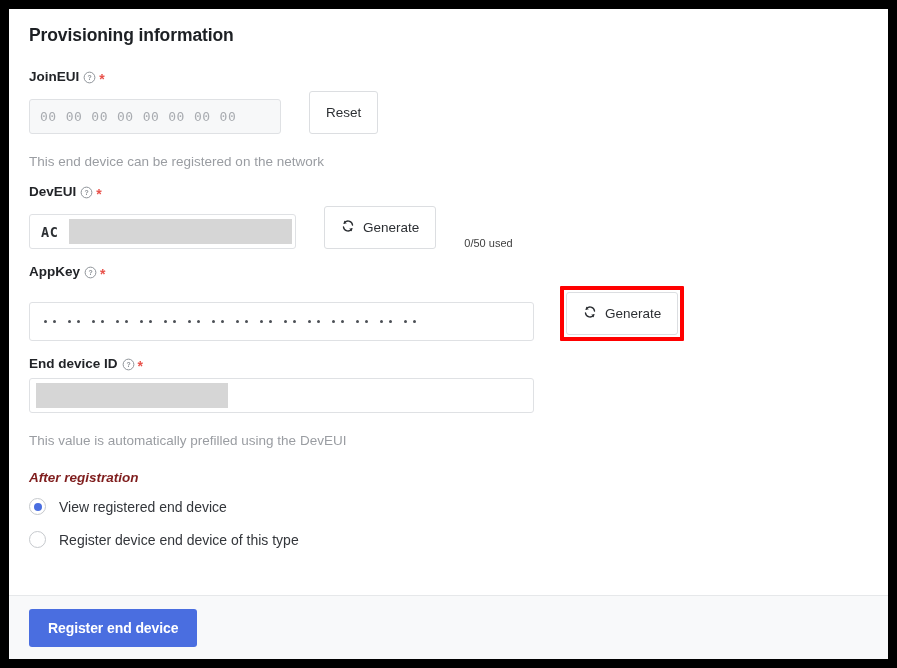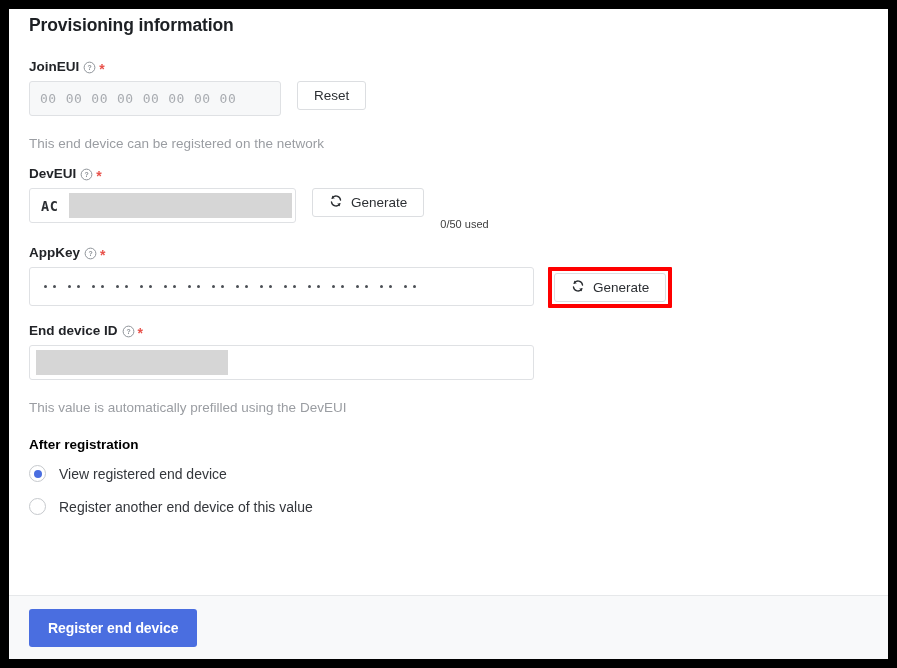--- a/index.html
+++ b/index.html
@@ -20,21 +20,21 @@
     top: 9px;
     width: 879px;
     height: 650px;
     background: #ffffff;
     overflow: hidden;
     display: flex;
     flex-direction: column;
   }
   .form-body {
     flex: 1 1 auto;
-    padding: 6px 20px 0 20px;
+    padding: 16px 20px 0 20px;
     overflow: hidden;
   }
   .page-title {
     font-size: 17.5px;
     font-weight: bold;
     color: #1d2024;
     letter-spacing: -0.1px;
     margin: 0 0 24px 0;
   }
   .field-block {
@@ -60,21 +60,22 @@
   .required-star {
     color: #e8524b;
     font-size: 14px;
     margin-left: 3px;
     line-height: 1;
     position: relative;
     top: 2px;
   }
   .input-row {
     display: flex;
-    align-items: flex-start;
+    align-items: flex-end;
+    gap: 12px;
   }
   
   .byte-input {
     width: 252px;
     height: 35px;
     box-sizing: border-box;
     border: 1px solid #dfe1e4;
     border-radius: 3px;
     background: #f7f8f9;
     display: flex;
@@ -82,21 +83,21 @@
     padding: 0 10px;
     gap: 9px;
   }
   .byte-cell {
     font-family: "DejaVu Sans Mono", monospace;
     font-size: 13px;
     color: #a9acb1;
     letter-spacing: 0.5px;
   }
   .btn-secondary {
-    height: 29px;
+    height: 43px;
     box-sizing: border-box;
     border: 1px solid #dcdee1;
     border-radius: 3px;
     background: #ffffff;
     color: #2c2f33;
     font-family: "Liberation Sans", sans-serif;
     font-size: 13.5px;
     padding: 0 16px;
     cursor: pointer;
     display: inline-flex;
@@ -190,22 +191,23 @@
   }
   .redaction-wide {
     background: #d6d6d6;
     height: 25px;
     width: 192px;
   }
   
   .section-subtitle {
     font-size: 13.5px;
     font-weight: bold;
-    color: #000000;
+    color: #7f1d1d;
     margin: 22px 0 13px 0;
+    font-style: italic;
   }
   .radio-row {
     display: flex;
     align-items: center;
     margin-bottom: 16px;
     cursor: pointer;
   }
   .radio-mark {
     width: 17px;
     height: 17px;
@@ -436,21 +438,21 @@
     <div>
       <div class="section-subtitle">After registration</div>
 
       <div class="radio-row selected">
         <span class="radio-mark"></span>
         <span class="radio-label">View registered end device</span>
       </div>
 
       <div class="radio-row">
         <span class="radio-mark"></span>
-        <span class="radio-label">Register another end device of this value</span>
+        <span class="radio-label">Register device end device of this type</span>
       </div>
     </div>
 
   </div>
 
   <div class="form-footer">
     <button class="btn-primary" style="background: rgb(74, 110, 224); text-align: right;">Register end device</button>
   </div>
 
 </div>

